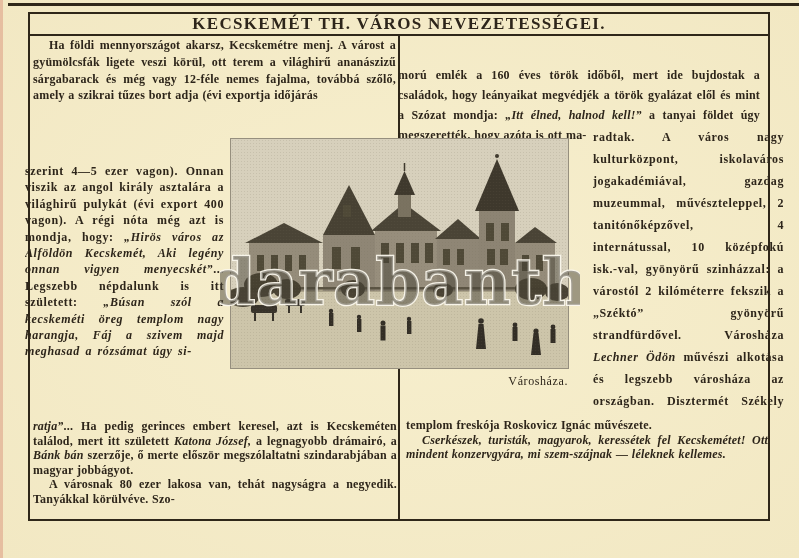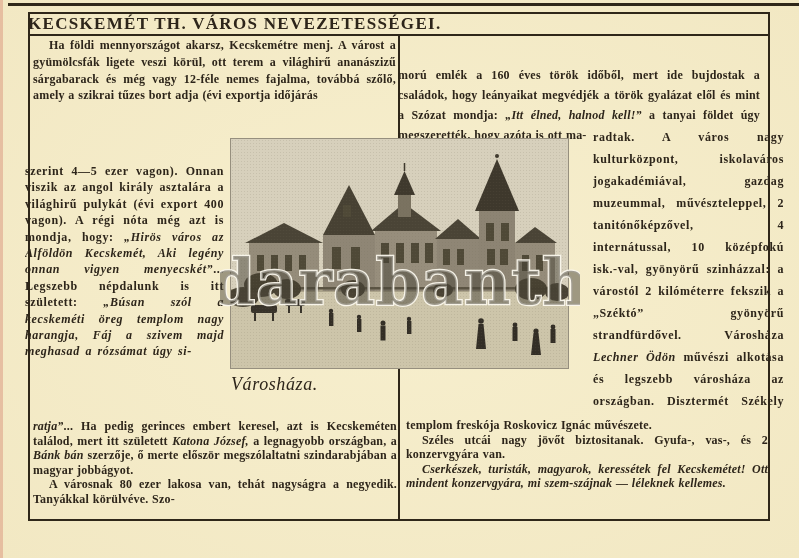--- a/index.html
+++ b/index.html
@@ -6,21 +6,21 @@
   body{width:799px;height:558px;overflow:hidden;font-family:"Liberation Serif", serif;}
   .card{position:relative;width:799px;height:558px;
         background:radial-gradient(ellipse at center,#f7efce 0%,#f2e8c3 100%);
         color:#2d251a;}
   .scan-edge{position:absolute;left:0;top:0;width:3px;height:558px;
              background:rgba(214,140,118,0.45);}
   .top-rule{position:absolute;left:8px;right:0;top:3px;height:3px;background:#2f2719;}
   .frame{position:absolute;left:28px;top:12px;width:742px;height:509px;
          border:2px solid #2f2719;box-sizing:border-box;}
   .title{position:absolute;left:28px;top:13px;width:742px;height:21px;
-         font-size:17px;font-weight:bold;letter-spacing:1.3px;
+         text-align:center;font-size:17px;font-weight:bold;letter-spacing:1.3px;
          line-height:21px;white-space:nowrap;}
   .title-rule{position:absolute;left:28px;top:34px;width:742px;height:2px;background:#2f2719;}
   .divider{position:absolute;left:398px;top:34px;width:2px;height:487px;background:#2f2719;}
 
   .tb{position:absolute;font-size:12px;font-weight:bold;text-align:justify;
       color:#2d251a;letter-spacing:0.2px;word-spacing:0.5px;overflow:hidden;z-index:1;}
   .tb p{margin:0;}
   .tb p.ind{text-indent:16px;}
   .it{font-style:italic;}
   .nar{letter-spacing:0.6px;word-spacing:2px;}
@@ -29,22 +29,22 @@
   .ln{left:25px;top:139px;width:199px;height:279px;line-height:16.4px;margin-top:24px;}
   .lb{left:33px;top:419px;width:364px;height:102px;line-height:14.6px;}
   .rt{left:398px;top:37px;width:362px;height:88px;line-height:20px;margin-top:28px;}
   .rn{left:577px;top:126px;width:191px;height:291px;line-height:22px;margin-left:16px;}
   .rb{left:406px;top:418px;width:362px;height:103px;line-height:14.6px;}
 
   .photo{position:absolute;left:231px;top:139px;width:337px;height:229px;
          background:#e9e2cd;padding:0;box-shadow:0 0 0 1px #968f7e, inset 0 0 14px rgba(60,54,40,0.25);
          z-index:5;}
   .photo svg{display:block;width:337px;height:229px;}
-  .caption{position:absolute;left:231px;top:374px;width:337px;text-align:left;
-           font-size:18px;font-style:italic;letter-spacing:0.6px;z-index:2;}
+  .caption{position:absolute;left:231px;top:374px;width:337px;text-align:right;
+           font-size:12px;letter-spacing:0.6px;z-index:2;}
   .wm{position:absolute;left:220px;top:236px;width:360px;height:96px;z-index:6;
       pointer-events:none;}
   .wm text{font-family:"DejaVu Serif", serif;font-weight:bold;font-size:64px;
            fill:rgba(72,67,56,0.50);stroke:rgba(250,247,236,0.95);stroke-width:2.5px;
            paint-order:stroke;letter-spacing:1px;}
 </style>
 </head>
 <body>
 
 <div class="card">
@@ -56,32 +56,31 @@
   <div class="title-rule"></div>
   <div class="divider"></div>
 
   <div class="tb lt">
       <p class="ind"><span>Ha földi mennyországot akarsz, Kecskemétre menj. A várost a gyümölcsfák ligete veszi körül, ott terem a világhirű ananászizű sárgabarack és még vagy 12-féle nemes fajalma, továbbá szőlő, amely a szikrai tűzes bort adja (évi exportja időjárás</span></p>
     </div>
   <div class="tb nar ln">
       <p><span>szerint 4—5 ezer vagon). Onnan viszik az angol király asztalára a világhirű pulykát (évi export 400 vagon). A régi nóta még azt is mondja, hogy: </span><span class="it">„Hirös város az Alföldön Kecskemét, Aki legény onnan vigyen menyecskét”</span><span>... Legszebb népdalunk is itt született: </span><span class="it">„Búsan szól a kecskeméti öreg templom nagy harangja, Fáj a szivem majd meghasad a rózsámat úgy si-</span></p>
     </div>
   <div class="tb lb">
-      <p><span class="it">ratja”</span><span>... Ha pedig gerinces embert keresel, azt is Kecskeméten találod, mert itt született </span><span class="it">Katona József,</span><span> a legnagyobb országban, a </span><span class="it">Bánk bán</span><span> szerzője, ő merte először megszólaltatni szindarabjában a magyar jobbágyot.</span></p>
+      <p><span class="it">ratja”</span><span>... Ha pedig gerinces embert keresel, azt is Kecskeméten találod, mert itt született </span><span class="it">Katona József,</span><span> a legnagyobb drámairó, a </span><span class="it">Bánk bán</span><span> szerzője, ő merte először megszólaltatni szindarabjában a magyar jobbágyot.</span></p>
       <p class="ind"><span>A városnak 80 ezer lakosa van, tehát nagyságra a negyedik. Tanyákkal körülvéve. Szo-</span></p>
     </div>
   <div class="tb rt">
       <p><span>morú emlék a 160 éves török időből, mert ide bujdostak a családok, hogy leányaikat megvédjék a török gyalázat elől és mint a Szózat mondja: </span><span class="it">„Itt élned, halnod kell!”</span><span> a tanyai földet úgy megszerették, hogy azóta is ott ma-</span></p>
     </div>
   <div class="tb nar rn">
       <p><span>radtak. A város nagy kulturközpont, iskolaváros jogakadémiával, gazdag muzeummal, művészteleppel, 2 tanitónőképzővel, 4 internátussal, 10 középfokú isk.-val, gyönyörű szinházzal: a várostól 2 kilóméterre fekszik a „Széktó” gyönyörű strandfürdővel. Városháza </span><span class="it">Lechner Ödön</span><span> művészi alkotása és legszebb városháza az országban. Disztermét Székely Bertalan freskói diszitik. A nagy-</span></p>
     </div>
   <div class="tb rb">
       <p><span>templom freskója Roskovicz Ignác művészete.</span></p>
-      <p class="ind"><span>Széles utcái nagy jövőt biztositanak. Gyufa-, vas-, és 2 konzervgyára van.</span></p>
       <p class="ind"><span class="it">Cserkészek, turisták, magyarok, keressétek fel Kecskemétet! Ott mindent konzervgyára, mi szem-szájnak — léleknek kellemes.</span></p>
     </div>
 
   <div class="photo">
     <svg viewBox="0 0 337 229" xmlns="http://www.w3.org/2000/svg">
       <defs>
         <pattern id="ht" width="3" height="3" patternUnits="userSpaceOnUse">
           <circle cx="1.5" cy="1.5" r="0.55" fill="#6b6552" opacity="0.18"></circle>
         </pattern>
       </defs>

